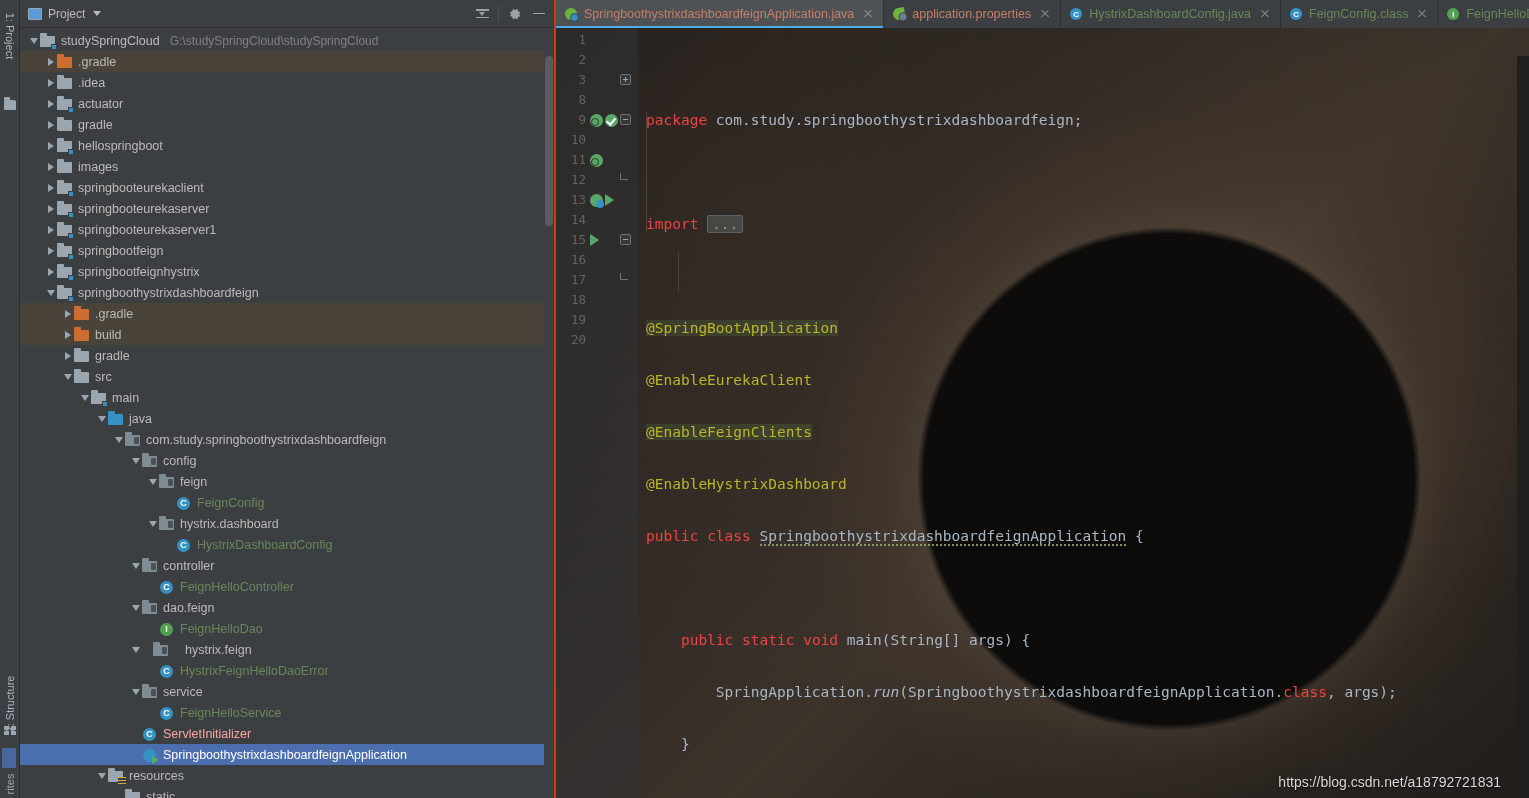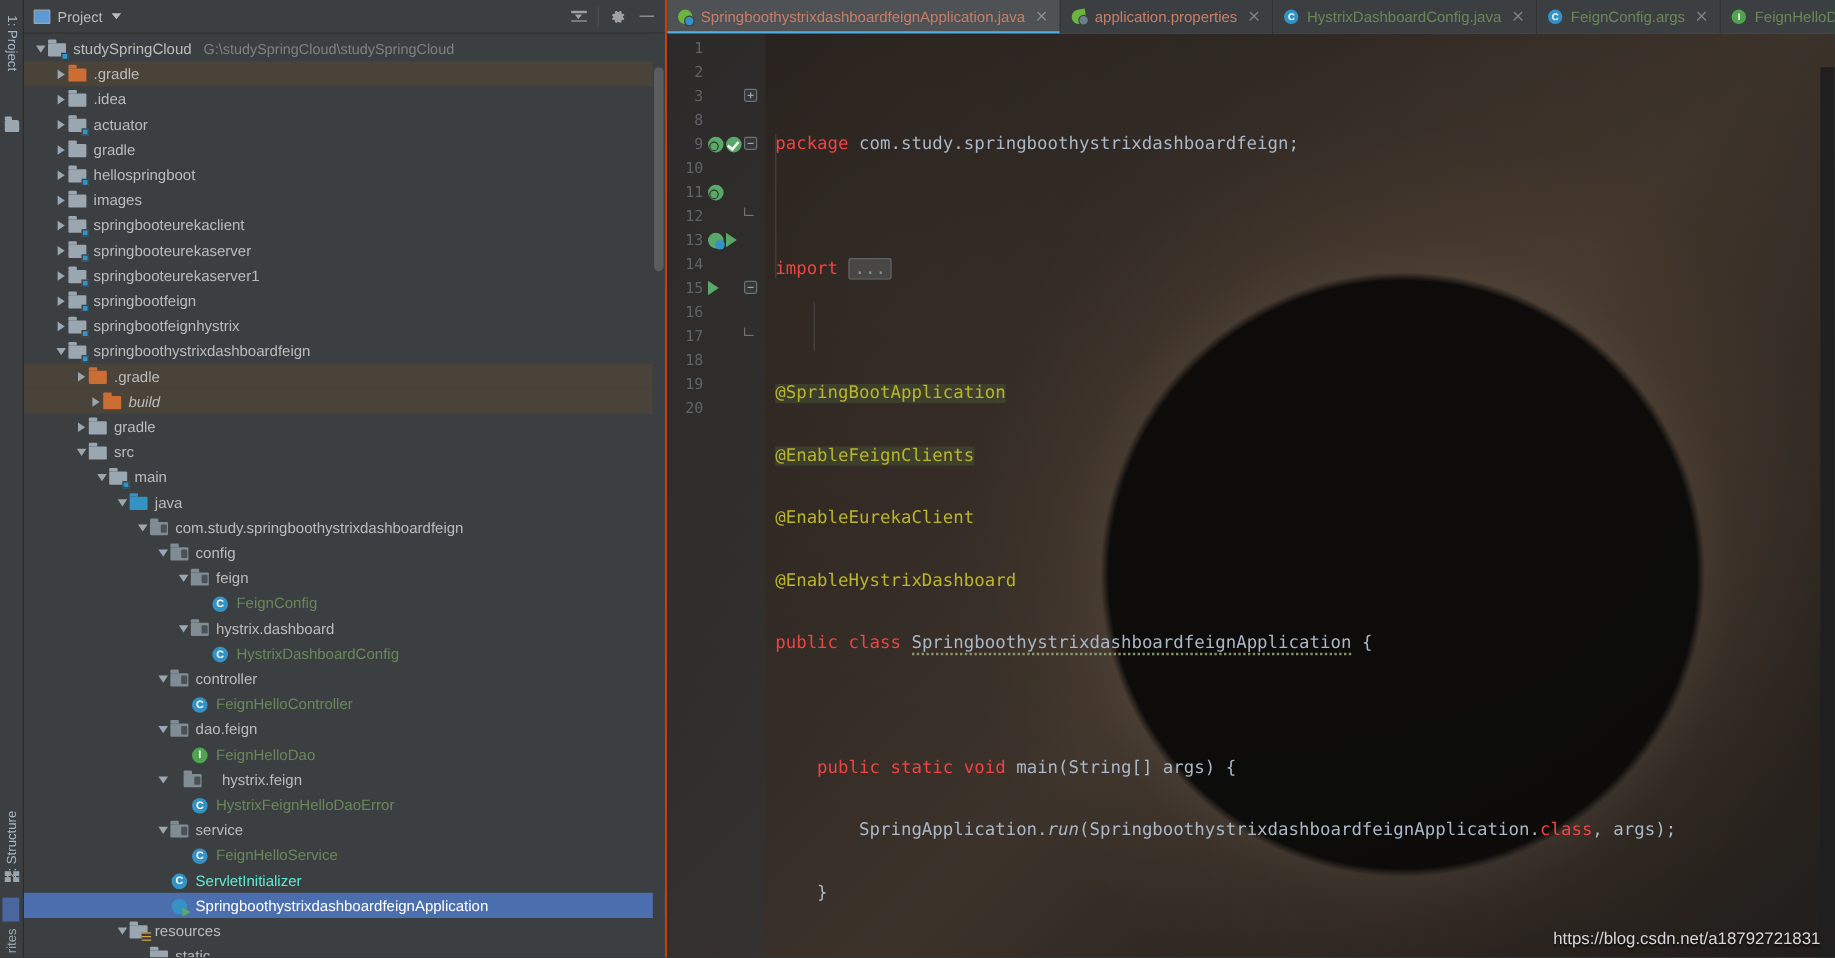--- a/index.html
+++ b/index.html
@@ -136,21 +136,21 @@
   .c-class{background:#3592c4;}
   .c-iface{background:#51a351;}
   .c-springrun{
     position:absolute;left:1px;top:2px;width:13px;height:13px;border-radius:50%;background:#3592c4;
   }
   .c-springrun:after{
     content:"";position:absolute;right:-3px;bottom:-2px;width:0;height:0;
     border-top:4px solid transparent;border-bottom:4px solid transparent;border-left:7px solid #59a869;
   }
   .txt-green{color:#6a8759;}
-  .txt-red{color:#5eead4;}
+  .txt-red{color:#fca5a5;}
 
   
   .panel-scroll{
     position:absolute; right:1px; top:28px; width:8px; height:170px;
     background:#5a5d5e; border-radius:4px;
   }
   .panel-scroll-track{
     position:absolute; right:0px; top:28px; width:10px; bottom:0; background:#3c3f41;
   }
 
@@ -250,21 +250,21 @@
   }
   .fold-dots{
     background:rgba(90,95,95,0.55); border:1px solid #5d6366; border-radius:2px;
     padding:0 4px; color:#8a9199;
   }
   .vline{
     position:absolute; left:8px; top:2px; width:1px; background:rgba(100,104,107,0.45);
   }
 
   .watermark{
-    position:absolute; right:12px; bottom:8px; z-index:5;
+    position:absolute; right:28px; bottom:8px; z-index:5;
     font-family:"Liberation Sans", sans-serif; font-size:14px;
     color:#d8d8d8; text-shadow:0 1px 2px rgba(0,0,0,.8);
   }
 
   .right-marker{
     position:absolute; right:0; top:28px; bottom:0; width:12px; background:#1f1f1f;
     z-index:3;
   }
 </style>
 </head>
@@ -441,21 +441,21 @@
         </div>
         <div class="row excluded-hl" style="padding-left: 42px;">
           <span class="twisty">
             <span class="tri-right"></span>
           </span>
           <span class="ico">
             <span class="f-orange"></span>
           </span>
           <span class="label">.gradle</span>
         </div>
-        <div class="row excluded-hl" style="padding-left: 54px; font-style: italic;">
+        <div class="row excluded-hl" style="padding-left: 42px;">
           <span class="twisty">
             <span class="tri-right"></span>
           </span>
           <span class="ico">
             <span class="f-orange"></span>
           </span>
           <span class="label">build</span>
         </div>
         <div class="row" style="padding-left: 42px;">
           <span class="twisty">
@@ -672,21 +672,21 @@
           <span class="tab-ico">
             <span class="ti-class">C</span>
           </span>
           <span class="tab-title green">HystrixDashboardConfig.java</span>
           <span class="tab-close"></span>
         </div>
         <div class="tab">
           <span class="tab-ico">
             <span class="ti-class">C</span>
           </span>
-          <span class="tab-title green">FeignConfig.args</span>
+          <span class="tab-title green">FeignConfig.class</span>
           <span class="tab-close"></span>
         </div>
         <div class="tab">
           <span class="tab-ico">
             <span class="ti-iface">I</span>
           </span>
           <span class="tab-title green">FeignHelloD</span>
         </div>
       </div>
 
@@ -779,22 +779,22 @@
       </div>
       <div class="code">
         <div class="vline" style="top:84px;height:120px;"></div>
         <div class="vline" style="left:40px;top:224px;height:40px;"></div>
 
         <div class="cl"><span class="kw">package</span><span class="cls"> com.study.springboothystrixdashboardfeign;</span></div>
         <div class="cl"></div>
         <div class="cl"><span class="kw">import</span> <span class="fold-dots">...</span></div>
         <div class="cl"></div>
         <div class="cl"><span class="ann hl-bean">@SpringBootApplication</span></div>
+        <div class="cl"><span class="ann">@EnableEurekaClient</span></div>
         <div class="cl"><span class="ann hl-bean">@EnableFeignClients</span></div>
-        <div class="cl"><span class="ann">@EnableEurekaClient</span></div>
         <div class="cl"><span class="ann">@EnableHystrixDashboard</span></div>
         <div class="cl"><span class="kw">public</span> <span class="kw">class</span> <span class="cls wavy">SpringboothystrixdashboardfeignApplication</span> <span class="cls">{</span></div>
         <div class="cl"></div>
         <div class="cl">    <span class="kw">public</span> <span class="kw">static</span> <span class="kw">void</span> <span class="cls">main</span><span class="cls">(String[] args) {</span></div>
         <div class="cl">        <span class="cls">SpringApplication.</span><span class="it">run</span><span class="cls">(</span><span class="cls">SpringboothystrixdashboardfeignApplication</span><span class="cls">.</span><span class="kw">class</span><span class="cls">, args);</span></div>
         <div class="cl">    <span class="cls">}</span></div>
         <div class="cl"></div>
         
         
       </div>

